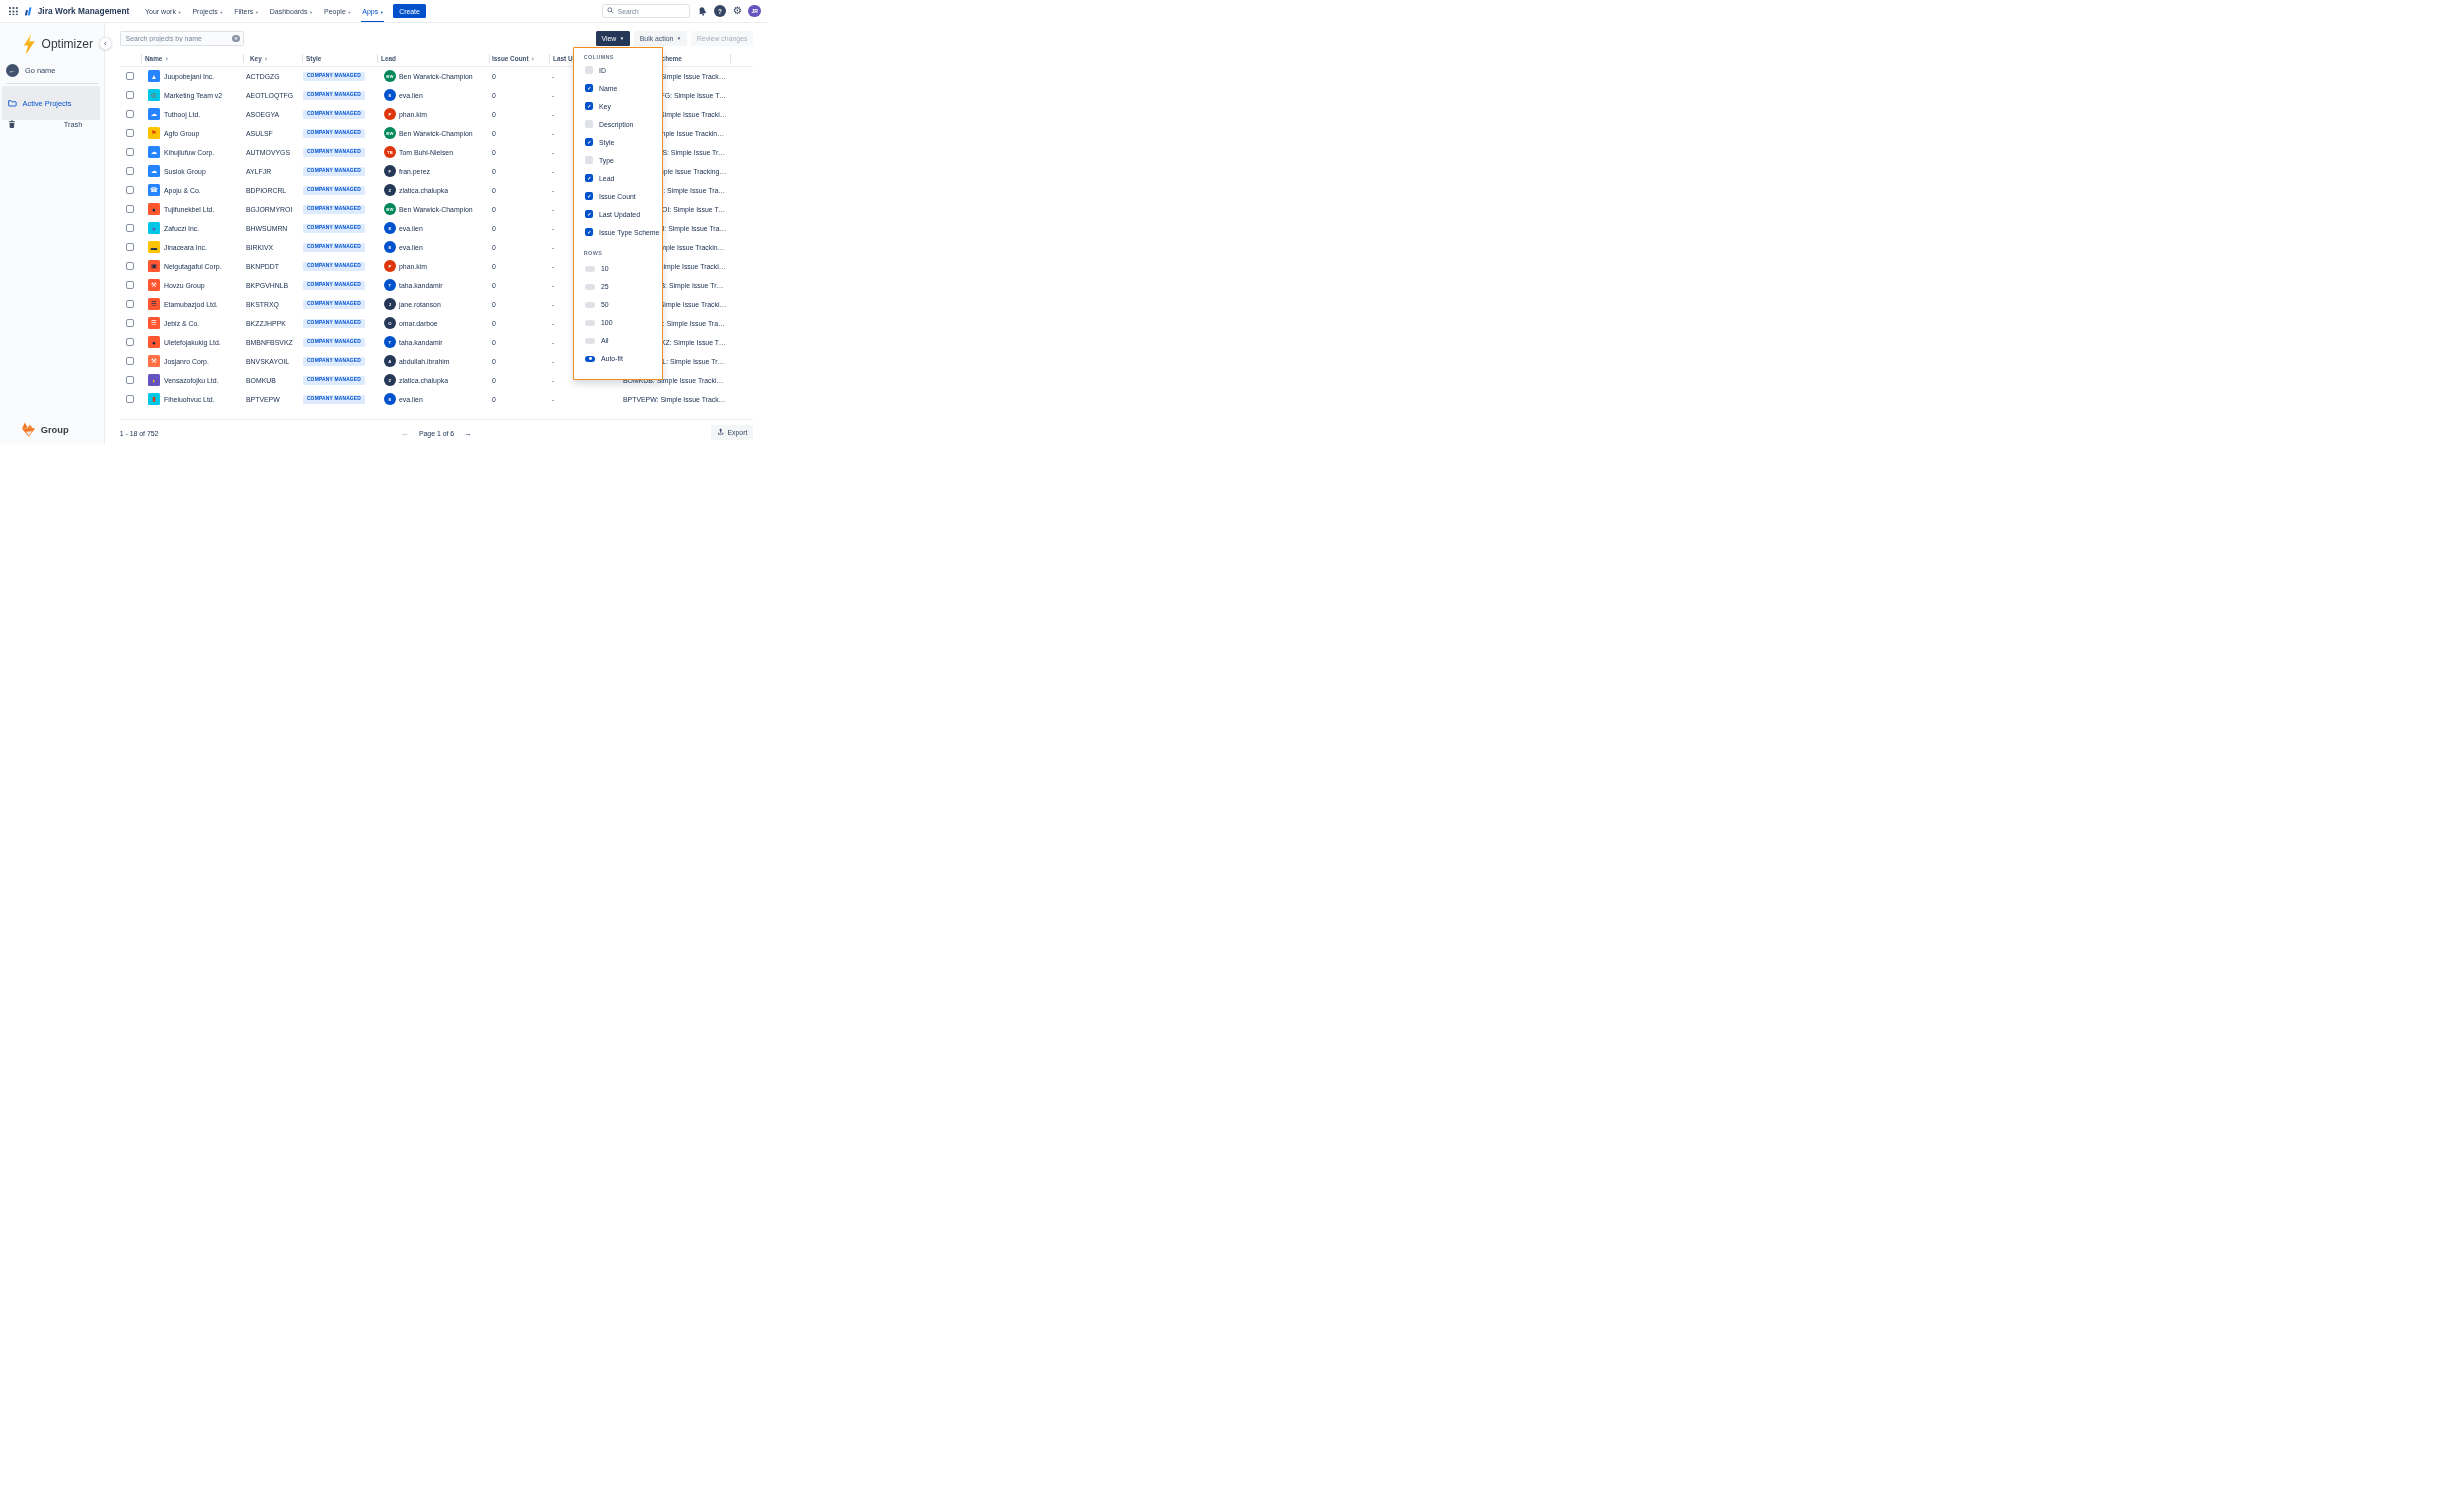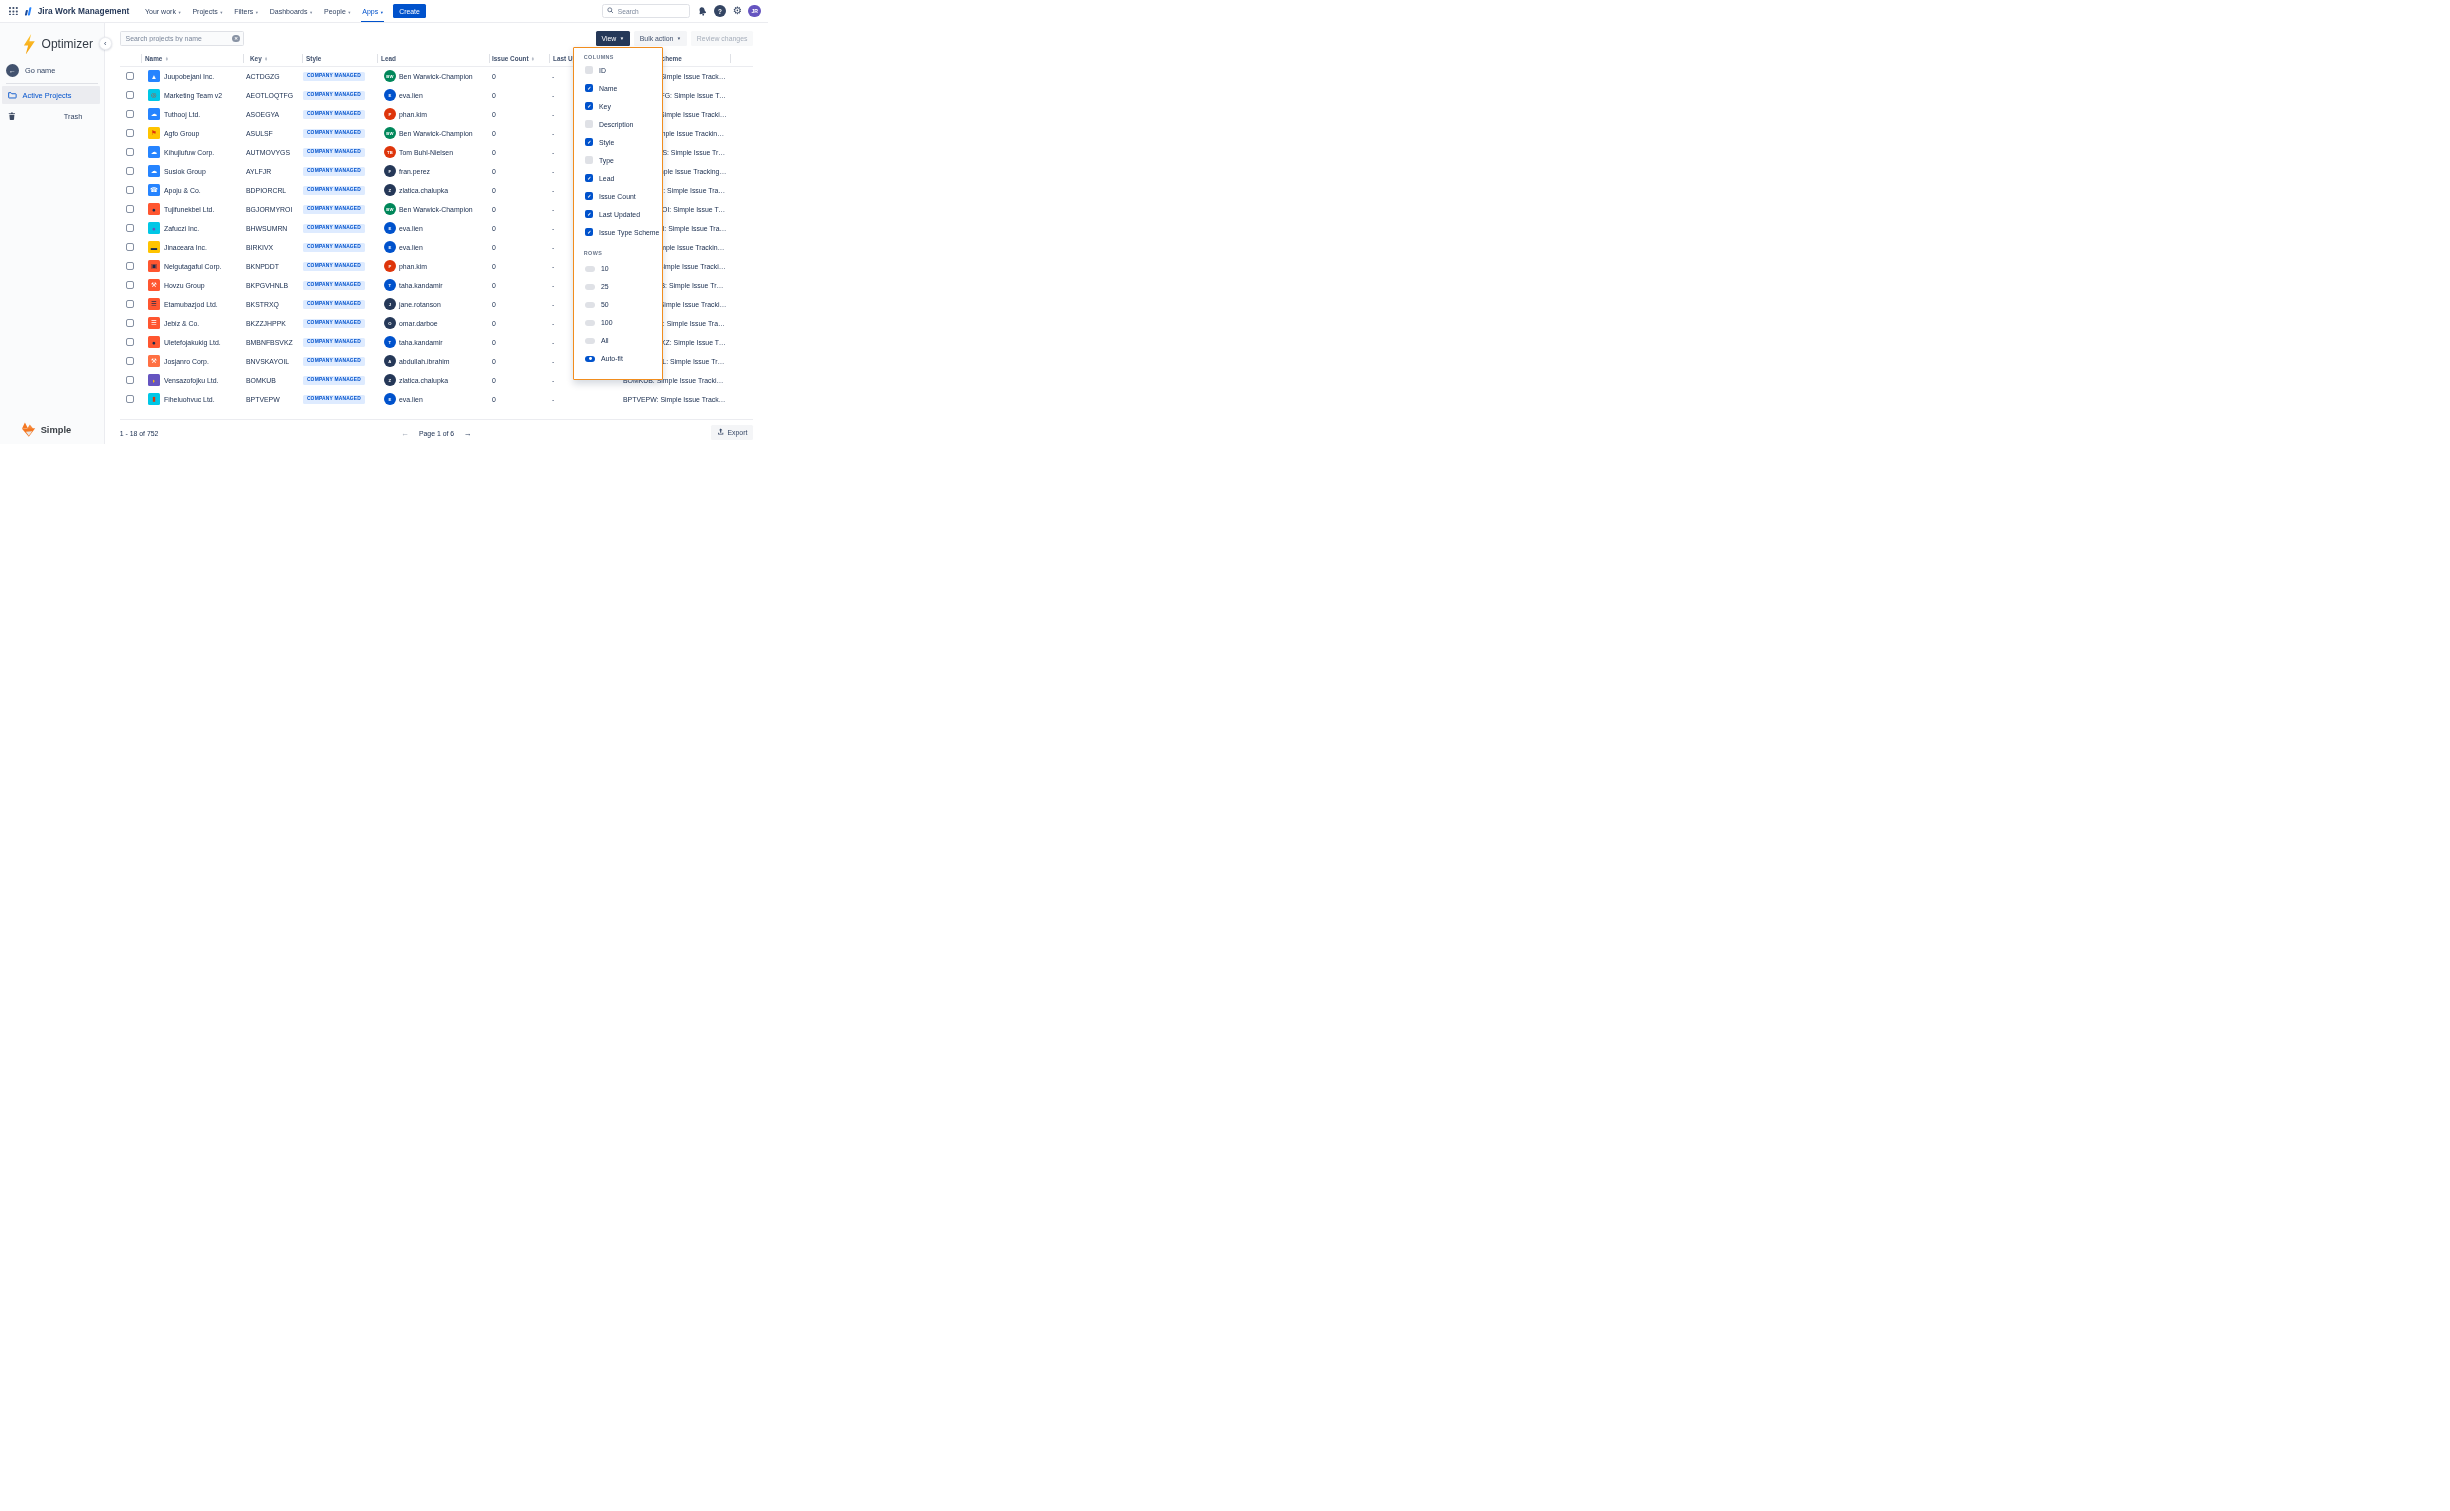--- a/index.html
+++ b/index.html
@@ -41,21 +41,21 @@
   .opt-logo { position:absolute; left:22px; top:10.8px; display:flex; align-items:center; gap:4.9px; }
   .opt-name { font-size:12px; color:#333B45; font-weight:500; }
   .collapse-btn { position:absolute; left:-6.4px; top:14px; width:12.7px; height:12.7px; border-radius:50%; background:#fff;
                   border:0.5px solid #EBECF0; box-shadow:0 0.5px 2px rgba(9,30,66,.18); color:#344563; font-size:7.4px;
                   display:flex; align-items:center; justify-content:center; cursor:pointer; z-index:55; }
   .goback { position:absolute; left:5.9px; top:41px; display:flex; align-items:center; gap:5.9px; cursor:pointer; }
   .goback-circle { width:13.2px; height:13.2px; border-radius:50%; background:#42526E; color:#fff; display:flex;
                    align-items:center; justify-content:center; font-size:6.9px; }
   .goback-label { font-size:7.4px; color:#344563; }
   .side-divider { position:absolute; left:5.9px; right:5.9px; top:60px; height:0.5px; background:#DFE1E6; }
-  .side-item { position:absolute; left:2px; right:3.9px; height:18px; display:flex; align-items:center; gap:5.9px;
+  .side-item { position:absolute; left:2px; right:3.9px; height:34px; display:flex; align-items:center; gap:5.9px;
                padding-left:5.9px; border-radius:1px; cursor:pointer; font-size:7.4px; color:#344563; }
   .side-item.active { background:#EBECF0; color:#0052CC; font-weight:500; }
   .appfox { position:absolute; left:19.6px; bottom:6.4px; display:flex; align-items:center; gap:4.4px; }
   .appfox-name { font-size:9.3px; font-weight:600; color:#3A3F45; }
 
   
   .main { position:relative; flex:1; background:#fff; }
 
   .toolbar-search { position:absolute; left:14.7px; top:7.8px; width:124px; height:15px; }
   .toolbar-search input { width:100%; height:100%; border:1px solid #DFE1E6; border-radius:1.5px; background:#FAFBFC;
@@ -231,21 +231,21 @@
       <span>Trash</span>
     </div>
 
     <div class="appfox">
       <svg width="16.7" height="15.7" viewBox="0 0 34 32">
         <polygon points="10,1 16,13 4,14" fill="#F47721"></polygon>
         <polygon points="20,5 27,14 14,15" fill="#F58A3C"></polygon>
         <polygon points="4,14 31,13 18,30" fill="#F47721"></polygon>
         <polygon points="12,20 25,19 18,28" fill="#E6E6E6"></polygon>
       </svg>
-      <span class="appfox-name">Simple</span>
+      <span class="appfox-name">Group</span>
     </div>
     <div class="collapse-btn" style="left:99px;">‹</div>
   </aside>
 
   <section class="main">
 
     <div class="toolbar-search">
       <input type="text" placeholder="Search projects by name" style="">
       <span class="clear-x">✕</span>
     </div>

